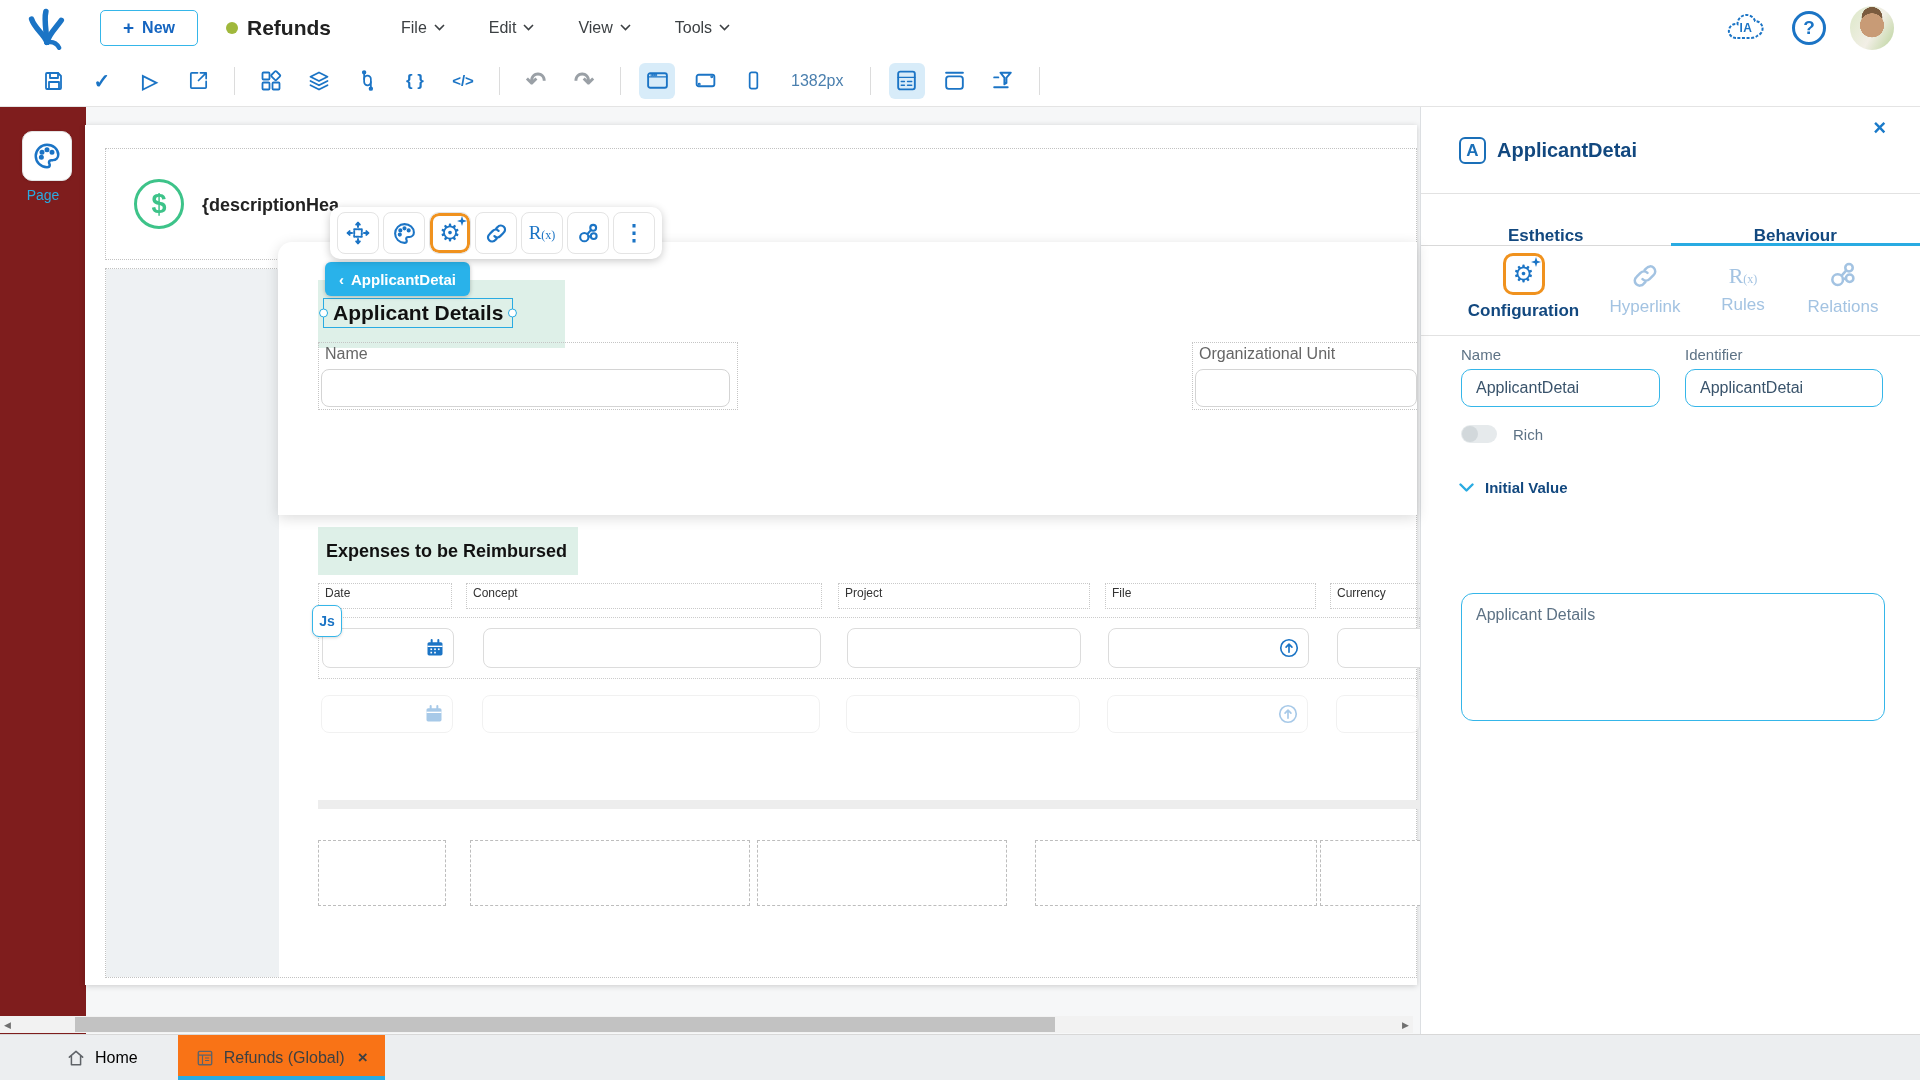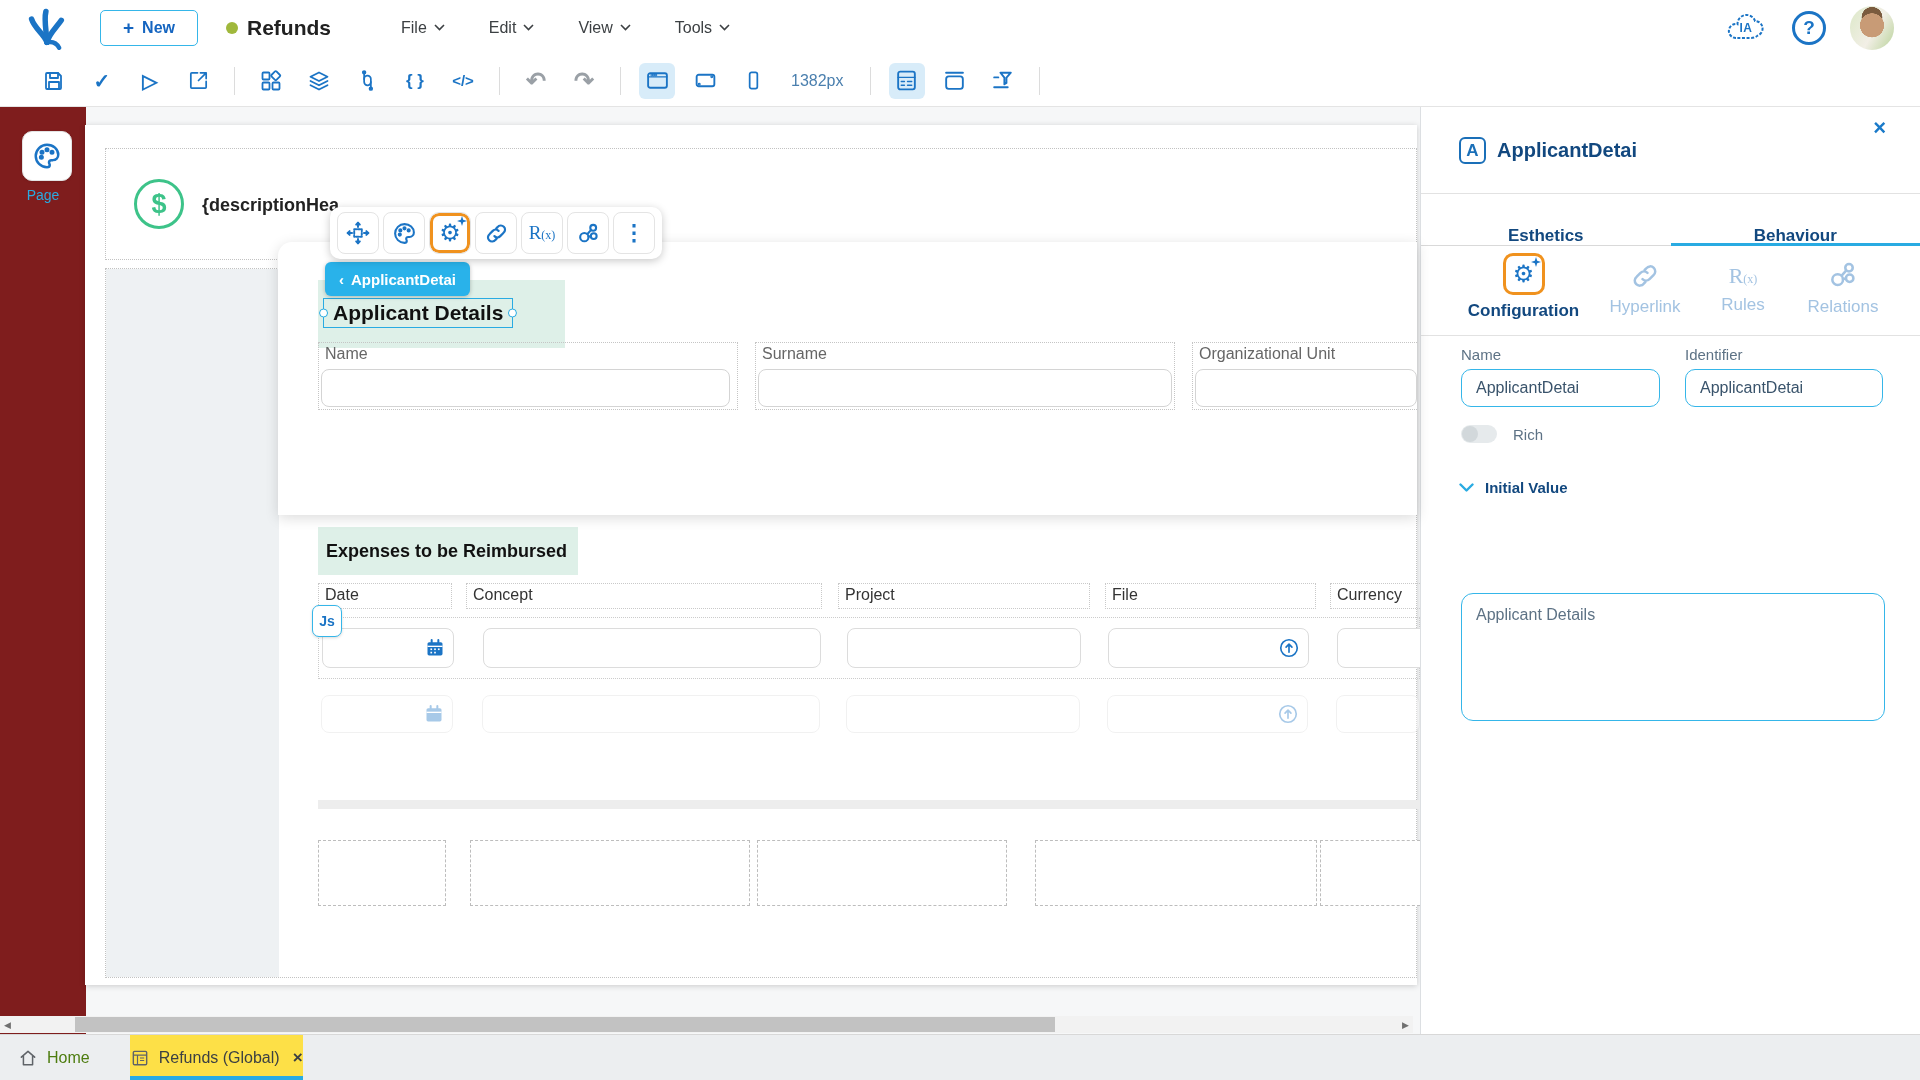--- a/index.html
+++ b/index.html
@@ -92,21 +92,21 @@
   .handle.r { left:100%; transform:translate(-45%,-50%); }
 
   .fcell { position:absolute; top:100px; height:68px; border:1px dotted #c5c5c5; }
   .fcell .flabel { position:absolute; left:6px; top:2px; font-size:16px; color:#666; }
   .cinput { position:absolute; border:1px solid #d4d4d4; border-radius:8px; background:#fff; }
 
   
   .mint-2 { position:absolute; left:233px; top:402px; width:260px; height:48px; display:flex; align-items:center; z-index:2;}
   .mint-2 span { margin-left:8px; font-size:18px; font-weight:bold; color:#111; }
   .thead { position:absolute; left:233px; top:458px; width:1102px; height:26px; }
-  .thcell { position:absolute; top:0; height:26px; border:1px dotted #c9c9c9; font-size:16px; color:#333;
+  .thcell { position:absolute; top:0; height:26px; border:1px dotted #c9c9c9; font-size:12px; color:#333;
     padding:2px 0 0 6px; }
   .trow { position:absolute; left:233px; width:1102px; border:1px dotted #cccccc; }
   .row-input { position:absolute; border:1px solid #dcdcdc; border-radius:8px; background:#fff; }
   .in-icon { position:absolute; top:50%; transform:translateY(-50%); }
   .ghost { opacity:.38; }
   .js-badge { position:absolute; left:227px; top:480px; width:30px; height:32px; background:#fff;
     border:1.5px solid #35b6e9; border-radius:7px; color:#1b74c5; font-size:14px; font-weight:bold;
     display:flex; align-items:center; justify-content:center; z-index:6; box-shadow:0 1px 3px rgba(0,0,0,.15); cursor:pointer;}
   .gray-strip { position:absolute; left:233px; top:675px; width:1102px; height:9px; background:#ededed; }
   .empty-row { position:absolute; left:233px; top:715px; width:1102px; height:66px; }
@@ -156,22 +156,22 @@
   .radio.on .rdot { width:9px; height:9px; border-radius:50%; background:#1165bb; }
   .rlabel { font-size:16px; color:#93a1ab; margin-left:11px; }
   .rlabel.wrap { width:112px; line-height:1.2; }
   .ptextarea { position:absolute; left:40px; top:486px; width:424px; height:128px; border:1.6px solid #35b6e9;
     border-radius:12px; color:#5d7285; font-size:16px; padding:12px 14px; resize:none;
     font-family:"Liberation Sans",sans-serif; background:#fff; }
 
   
   .tabbar { position:absolute; left:0; top:1034px; width:1920px; height:46px; background:#eceef0;
     border-top:1px solid #d8d8d8; display:flex; align-items:stretch; }
-  .btab { display:flex; align-items:center; gap:9px; padding:8px 18px; font-size:16px; color:#4d7c0f; cursor:pointer; }
-  .btab.active { background:#fde047; color:#3c4043; position:relative; margin-left:22px; padding:0 0; }
+  .btab { display:flex; align-items:center; gap:9px; padding:8px 18px; font-size:16px; color:#000000; cursor:pointer;margin-left:48px; }
+  .btab.active { background:#f97316; color:#3c4043; position:relative; margin-left:22px; padding:0 17px; }
   .btab.active .uline { position:absolute; left:0; bottom:0; width:100%; height:4px; background:#29abe2; }
   .tab-close { font-size:17px; font-weight:bold; color:#3c4043; margin-left:4px; cursor:pointer; }
 </style>
 </head>
 <body>
 
 <div class="app">
 
   <header class="topbar">
     <div class="logo">
@@ -423,24 +423,20 @@
           <div class="sel-box">
             <span class="h1-text">Applicant Details</span>
             <span class="handle l"></span>
             <span class="handle r"></span>
           </div>
 
           <div class="fcell" style="left:40px; width:420px;">
             <span class="flabel">Name</span>
             <input class="cinput" style="left: 2px; top: 26px; width: 409px; height: 38px;">
           </div>
-          <div class="fcell" style="left:477px; width:420px;">
-            <span class="flabel">Surname</span>
-            <input class="cinput" style="left: 2px; top: 26px; width: 414px; height: 38px;">
-          </div>
           <div class="fcell" style="left:914px; width:225px; border-right:none;">
             <span class="flabel">Organizational Unit</span>
             <input class="cinput" style="left: 2px; top: 26px; width: 222px; height: 38px;">
           </div>
         </div>
 
         <div class="mint mint-2">
           <span>Expenses to be Reimbursed</span>
         </div>
 

